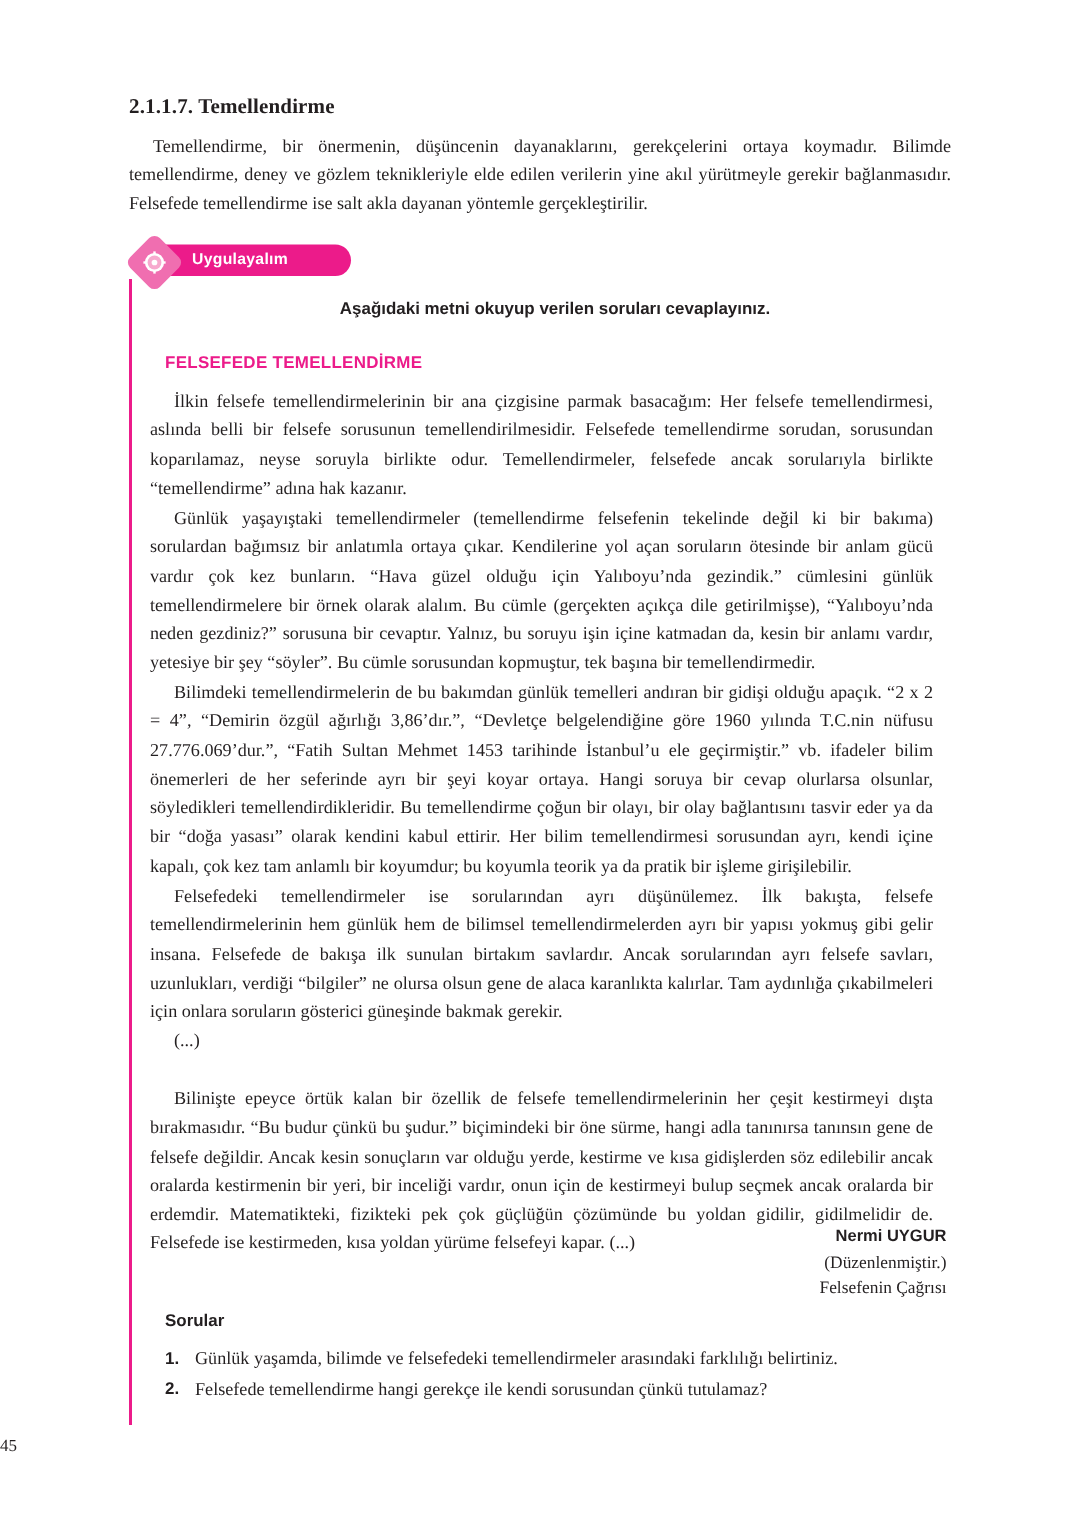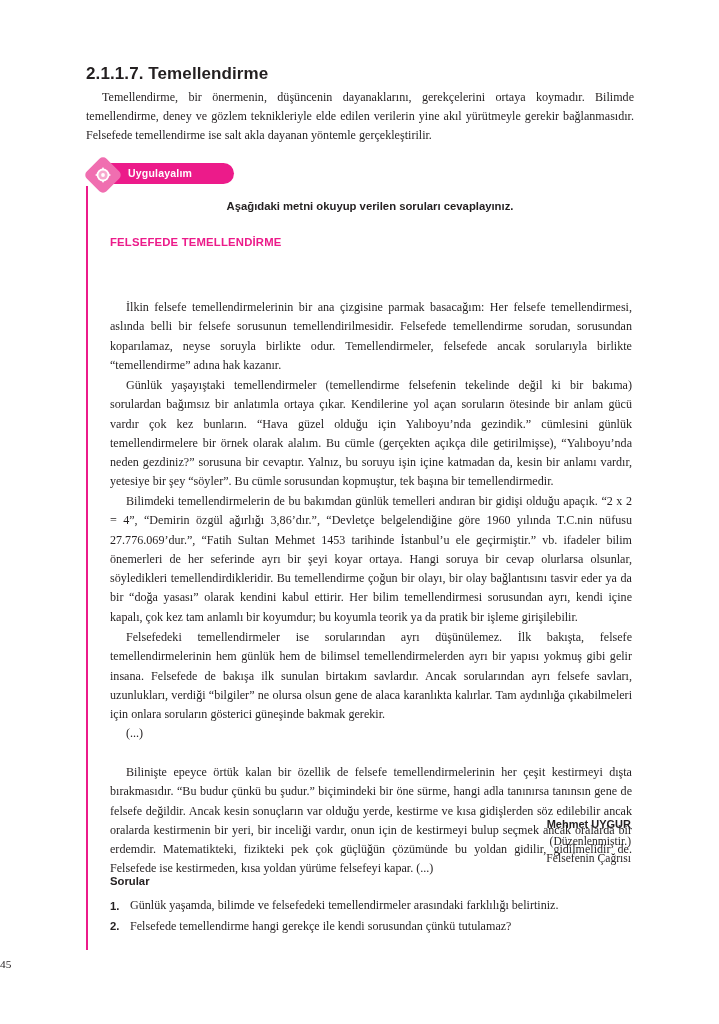--- a/index.html
+++ b/index.html
@@ -21,23 +21,23 @@
     width: 719px;
     height: 1024px;
     background: #ffffff;
   }
 
   
   .section-heading {
     position: absolute;
     left: 86px;
     top: 64px;
-    font-family: Liberation Sans, sans-serif;
-    font-weight: bold;
-    font-size: 17px;
+    font-family: Liberation Serif, serif;
+    font-weight: bold;
+    font-size: 14px;
     color: #231f20;
     letter-spacing: 0.1px;
     text-align: right;
   }
 
   .intro-para {
     position: absolute;
     left: 86px;
     top: 88px;
     width: 548px;
@@ -127,27 +127,26 @@
     width: 520px;
     font-family: "Liberation Sans", sans-serif;
     font-weight: bold;
     font-size: 11.3px;
     color: #ec1b8a;
     letter-spacing: 0.2px;
   }
 
   .body-text {
     position: absolute;
-    left: 110px;
+    left: 100px;
     width: 522px;
     font-size: 12.1px;
     line-height: 19.3px;
     text-align: justify;
     color: #231f20;
-    margin-top: 40px;
   }
   .body-text p {
     margin: 0 0 0 0;
     text-indent: 16px;
   }
 
   .attrib {
     position: absolute;
     right: 88px;
     width: 300px;
@@ -254,21 +253,21 @@
 
   <div class="body-text" style="top:684px;">
     <p>(...)</p>
   </div>
 
   <div class="body-text" style="top:723px;">
     <p>Bilinişte epeyce örtük kalan bir özellik de felsefe temellendirmelerinin her çeşit kestirmeyi dışta bırakmasıdır. “Bu budur çünkü bu şudur.” biçimindeki bir öne sürme, hangi adla tanınırsa tanınsın gene de felsefe değildir. Ancak kesin sonuçların var olduğu yerde, kestirme ve kısa gidişlerden söz edilebilir ancak oralarda kestirmenin bir yeri, bir inceliği vardır, onun için de kestirmeyi bulup seçmek ancak oralarda bir erdemdir. Matematikteki, fizikteki pek çok güçlüğün çözümünde bu yoldan gidilir, gidilmelidir de. Felsefede ise kestirmeden, kısa yoldan yürüme felsefeyi kapar. (...)</p>
   </div>
 
   <div class="attrib" style="top:816px;">
-    <div class="name">Mehmet UYGUR</div>
+    <div class="name">Nermi UYGUR</div>
     <div>(Düzenlenmiştir.)</div>
     <div>Felsefenin Çağrısı</div>
   </div>
 
   <div class="questions-title">Sorular</div>
 
   <div class="q-list">
     <div class="q-item">
       <span class="q-num">1.</span>
       <span>Günlük yaşamda, bilimde ve felsefedeki temellendirmeler arasındaki farklılığı belirtiniz.</span>

